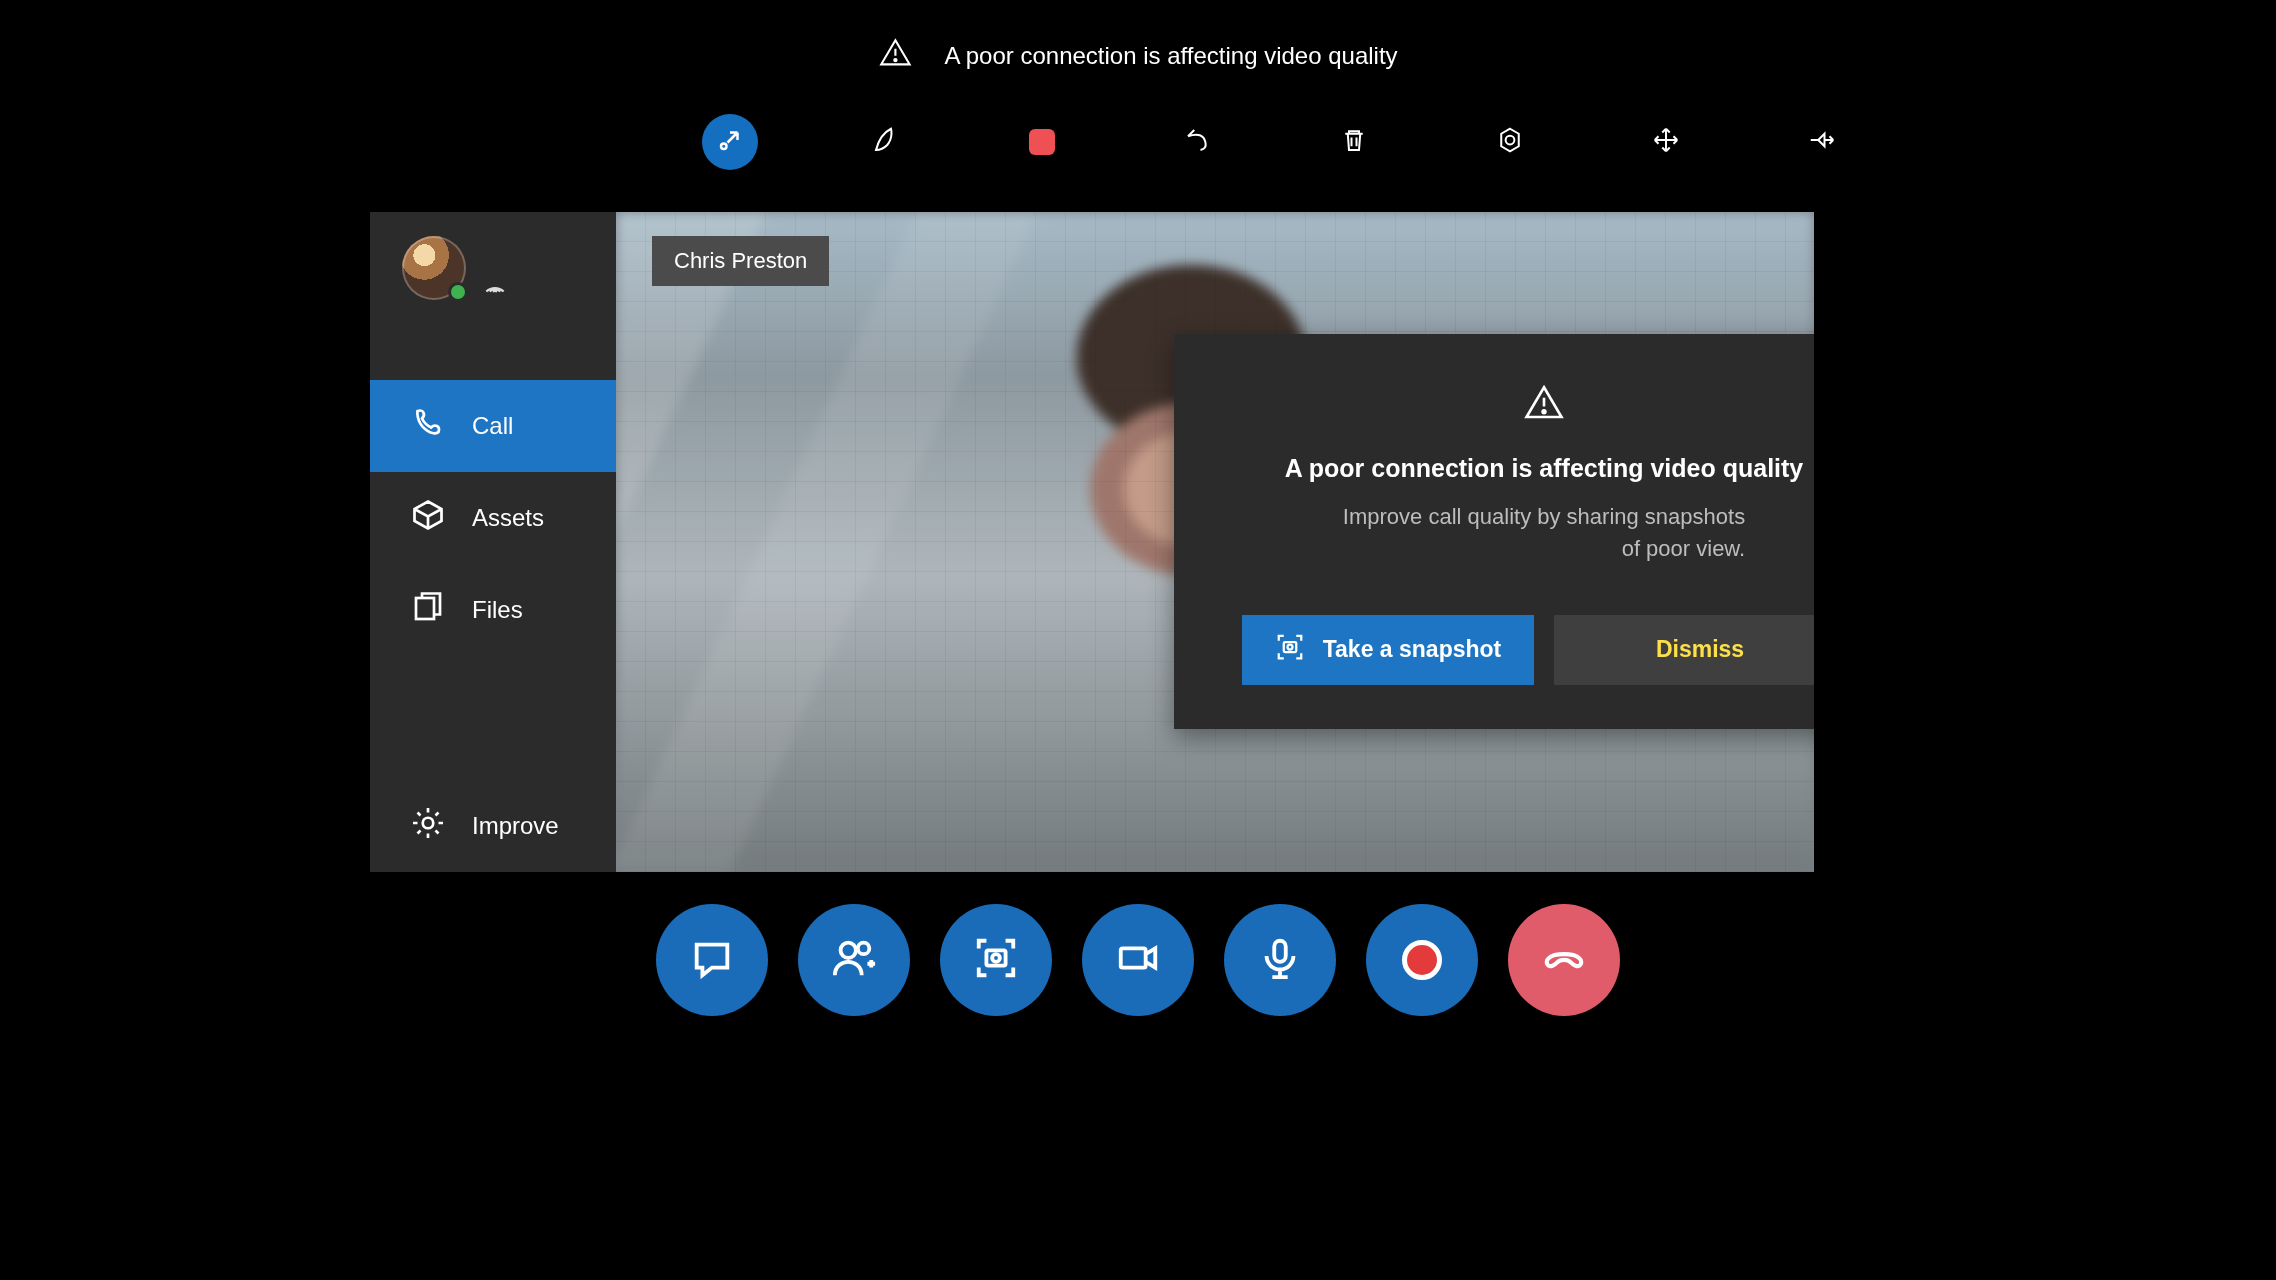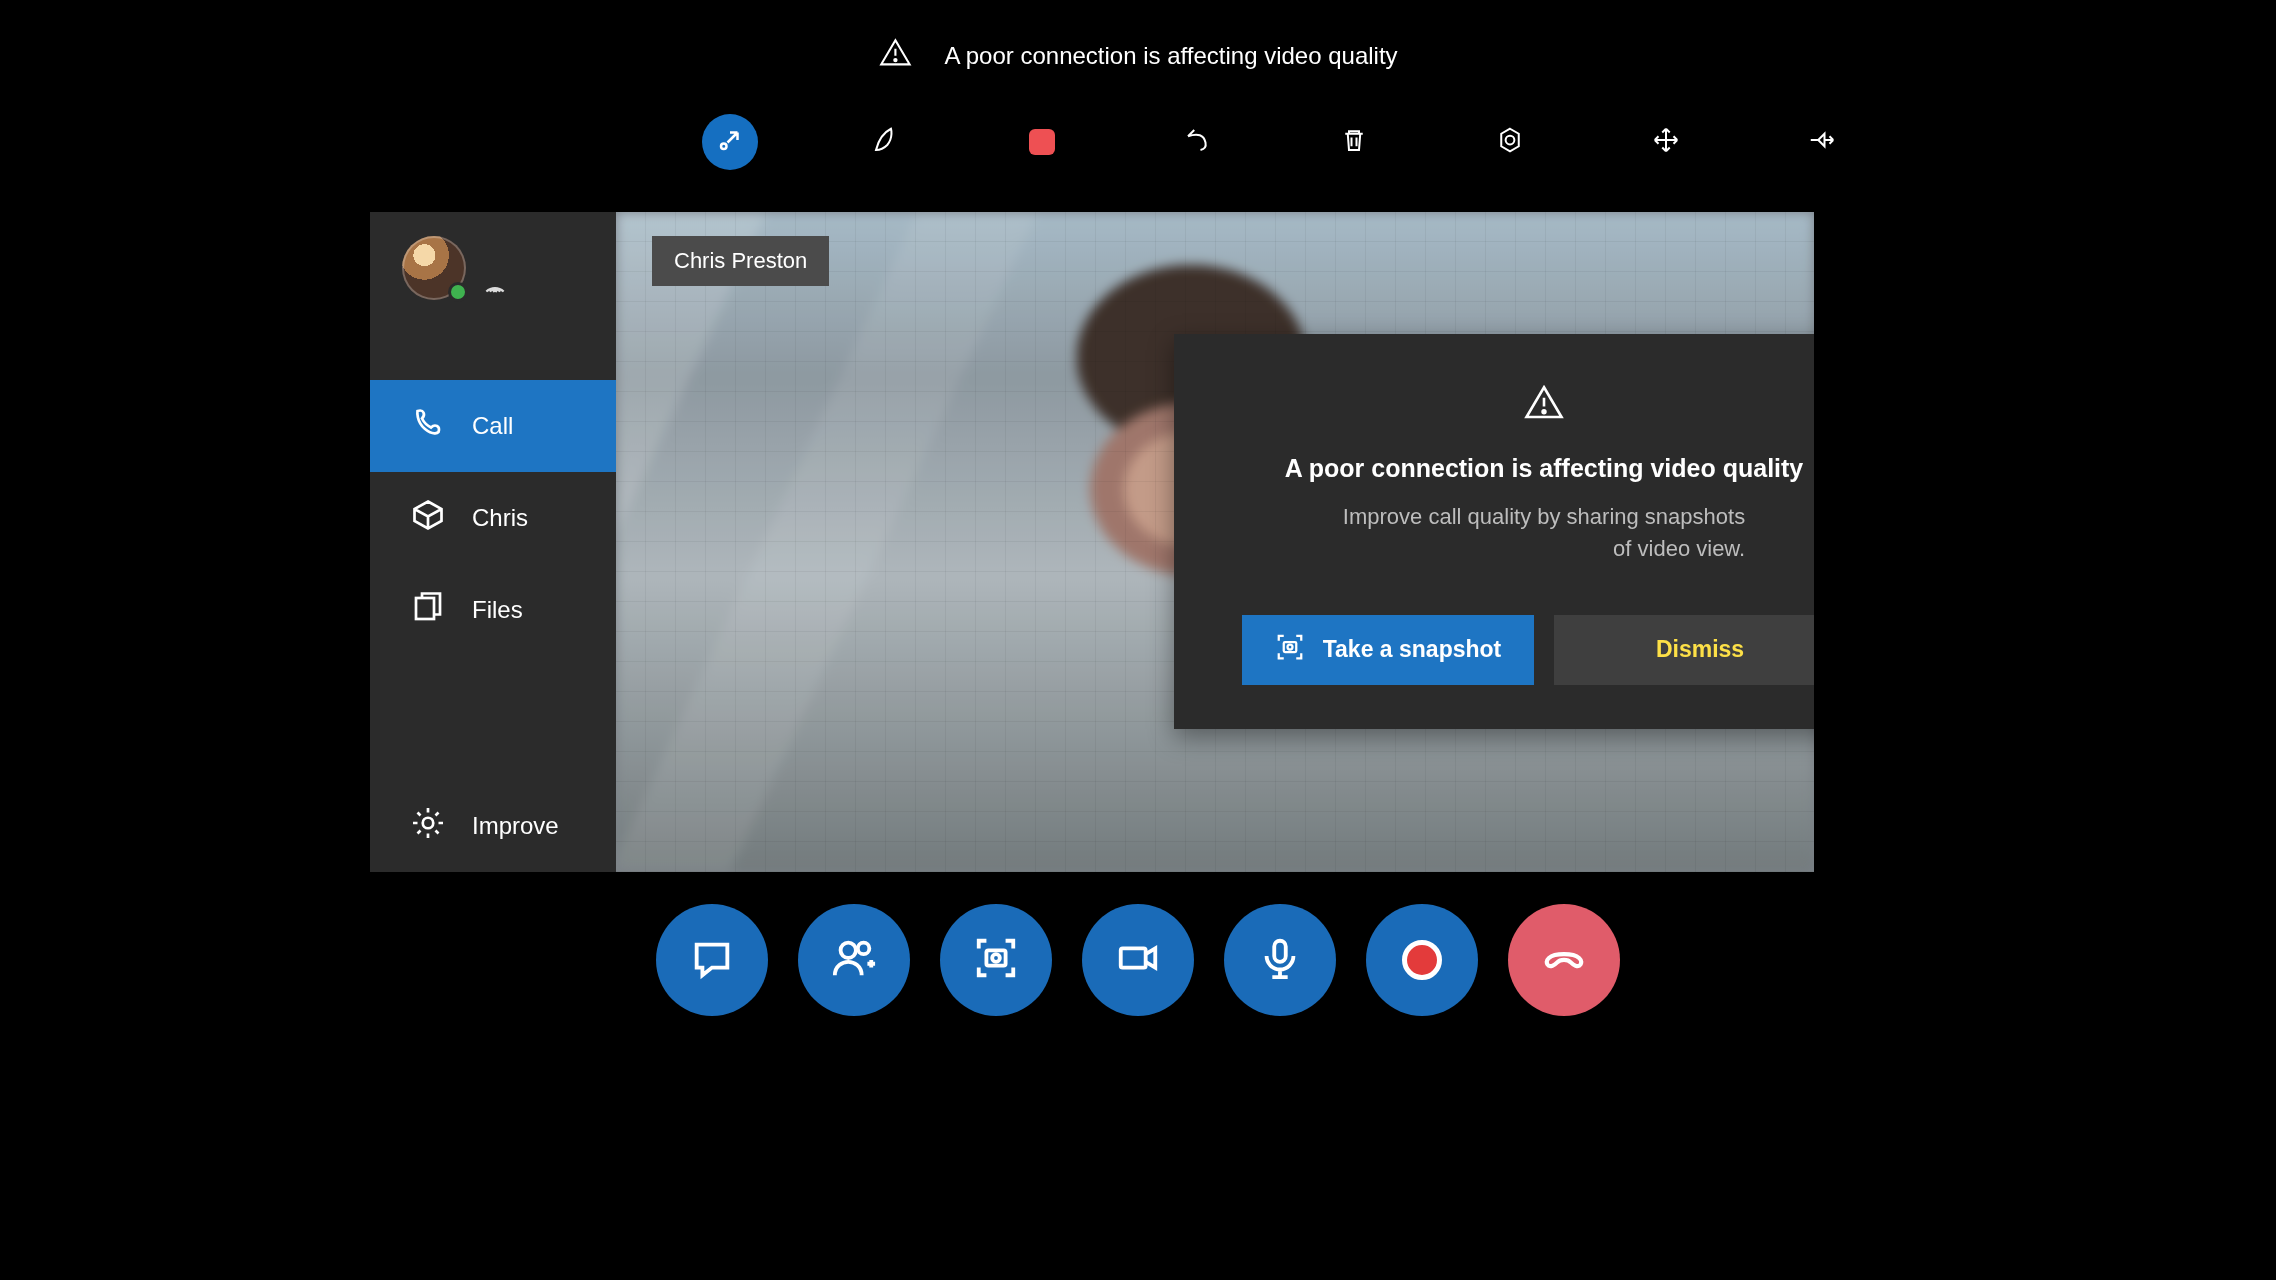--- a/index.html
+++ b/index.html
@@ -288,21 +288,21 @@
       </span>
       <span>Call</span>
     </div>
 
     <div class="nav-item">
       <span>
         <svg viewBox="0 0 24 24" fill="none" stroke="currentColor" stroke-width="1.8">
           <path d="M12 3 L21 8 V16 L12 21 L3 16 V8 Z M3 8 L12 13 L21 8 M12 13 V21"></path>
         </svg>
       </span>
-      <span>Chris</span>
+      <span>Assets</span>
     </div>
 
     <div class="nav-item">
       <span>
         <svg viewBox="0 0 24 24" fill="none" stroke="currentColor" stroke-width="1.8">
           <rect x="4" y="6" width="12" height="14"></rect>
             <path d="M8 6 V3 H20 V17 H16"></path>
         </svg>
       </span>
       <span>Files</span>
@@ -330,21 +330,21 @@
       <span class="dlg-icon">
         <svg viewBox="0 0 24 24" fill="none" stroke="currentColor" stroke-width="1.5">
           <path d="M12 3 L22 20 H2 Z"></path>
             <line x1="12" y1="9" x2="12" y2="14"></line>
             <circle cx="12" cy="17" r="0.8" fill="currentColor"></circle>
         </svg>
       </span>
       <div class="dlg-title">A poor connection is affecting video quality</div>
       <div class="dlg-body">
         <span>Improve call quality by sharing snapshots</span><br>
-        <span>of video view.</span>
+        <span>of poor view.</span>
       </div>
       <div class="dlg-actions">
         <div class="btn btn-primary">
           <span>
             <svg viewBox="0 0 24 24" fill="none" stroke="currentColor" stroke-width="1.8">
               <path d="M3 7 V3 H7 M17 3 H21 V7 M21 17 V21 H17 M7 21 H3 V17"></path>
               <rect x="7" y="8" width="10" height="8" rx="1"></rect>
                 <circle cx="12" cy="12" r="2"></circle>
             </svg>
           </span>

